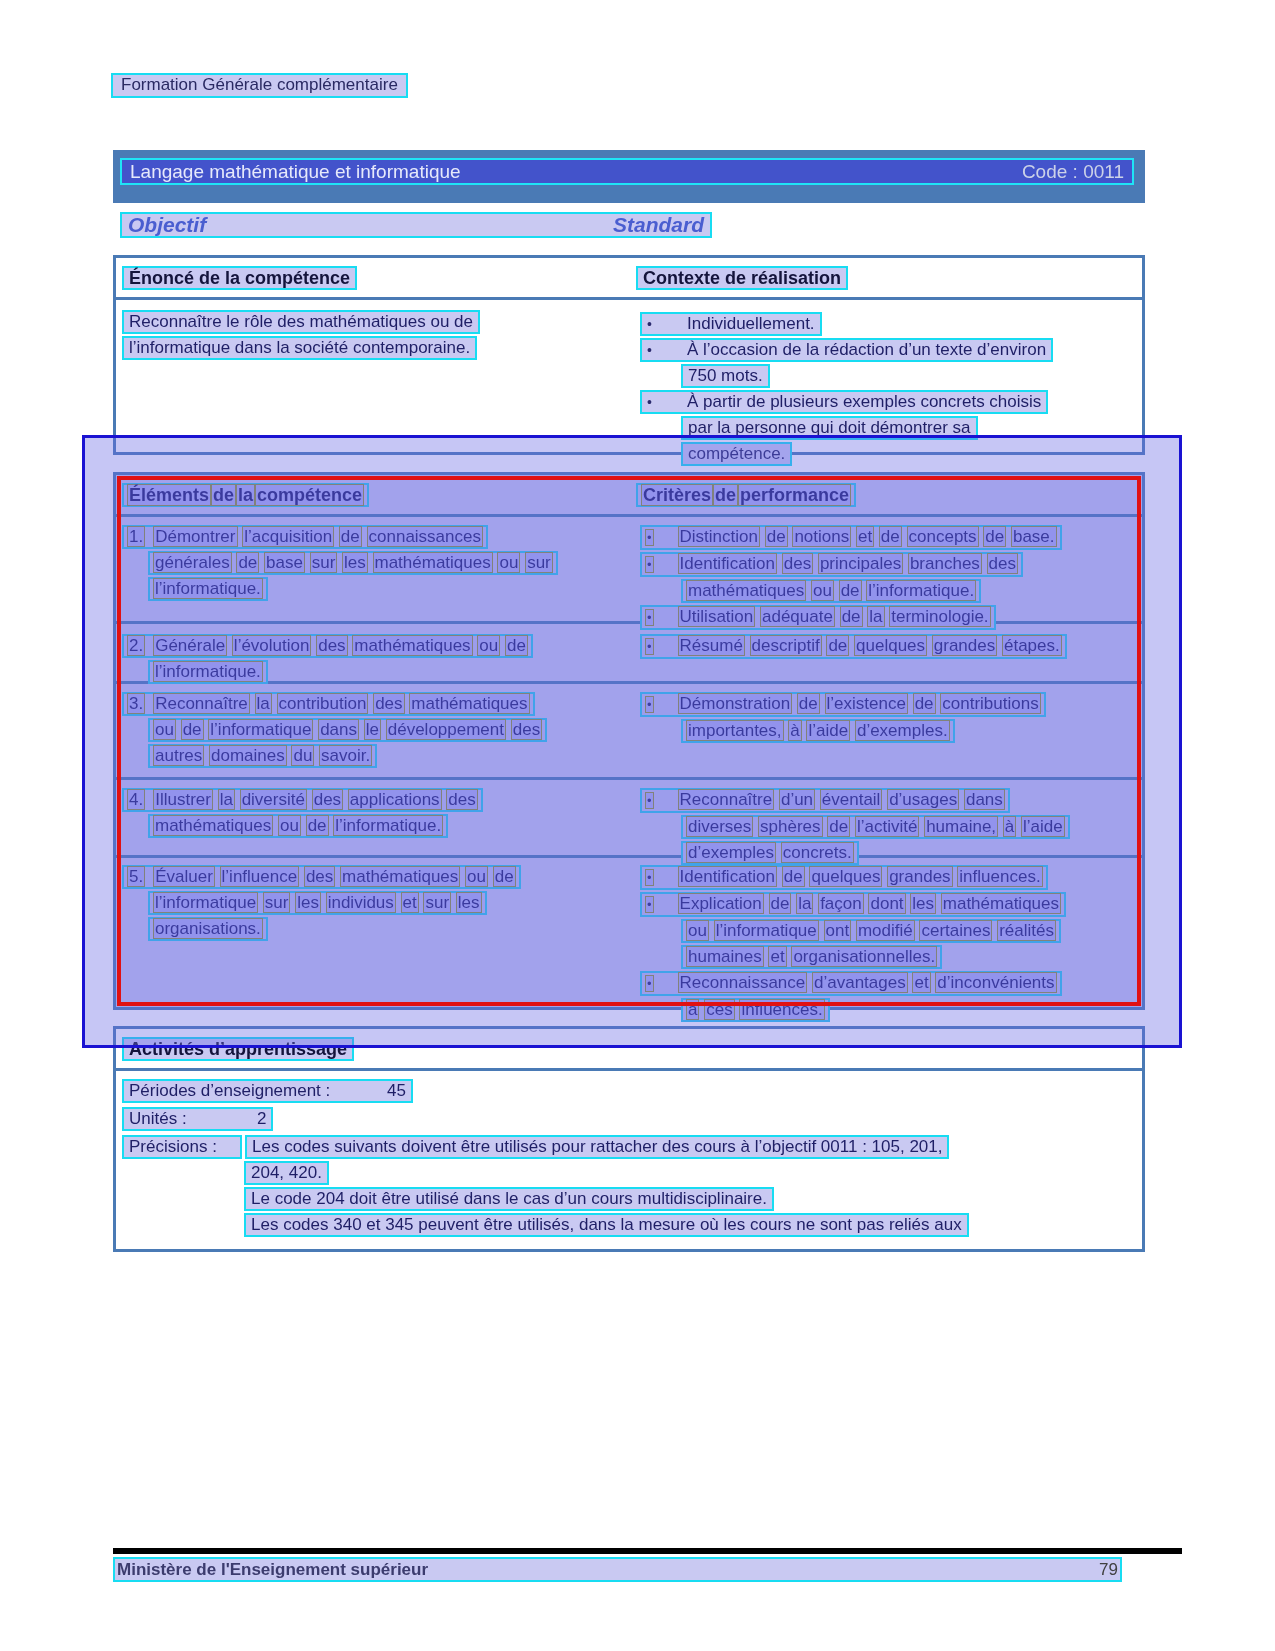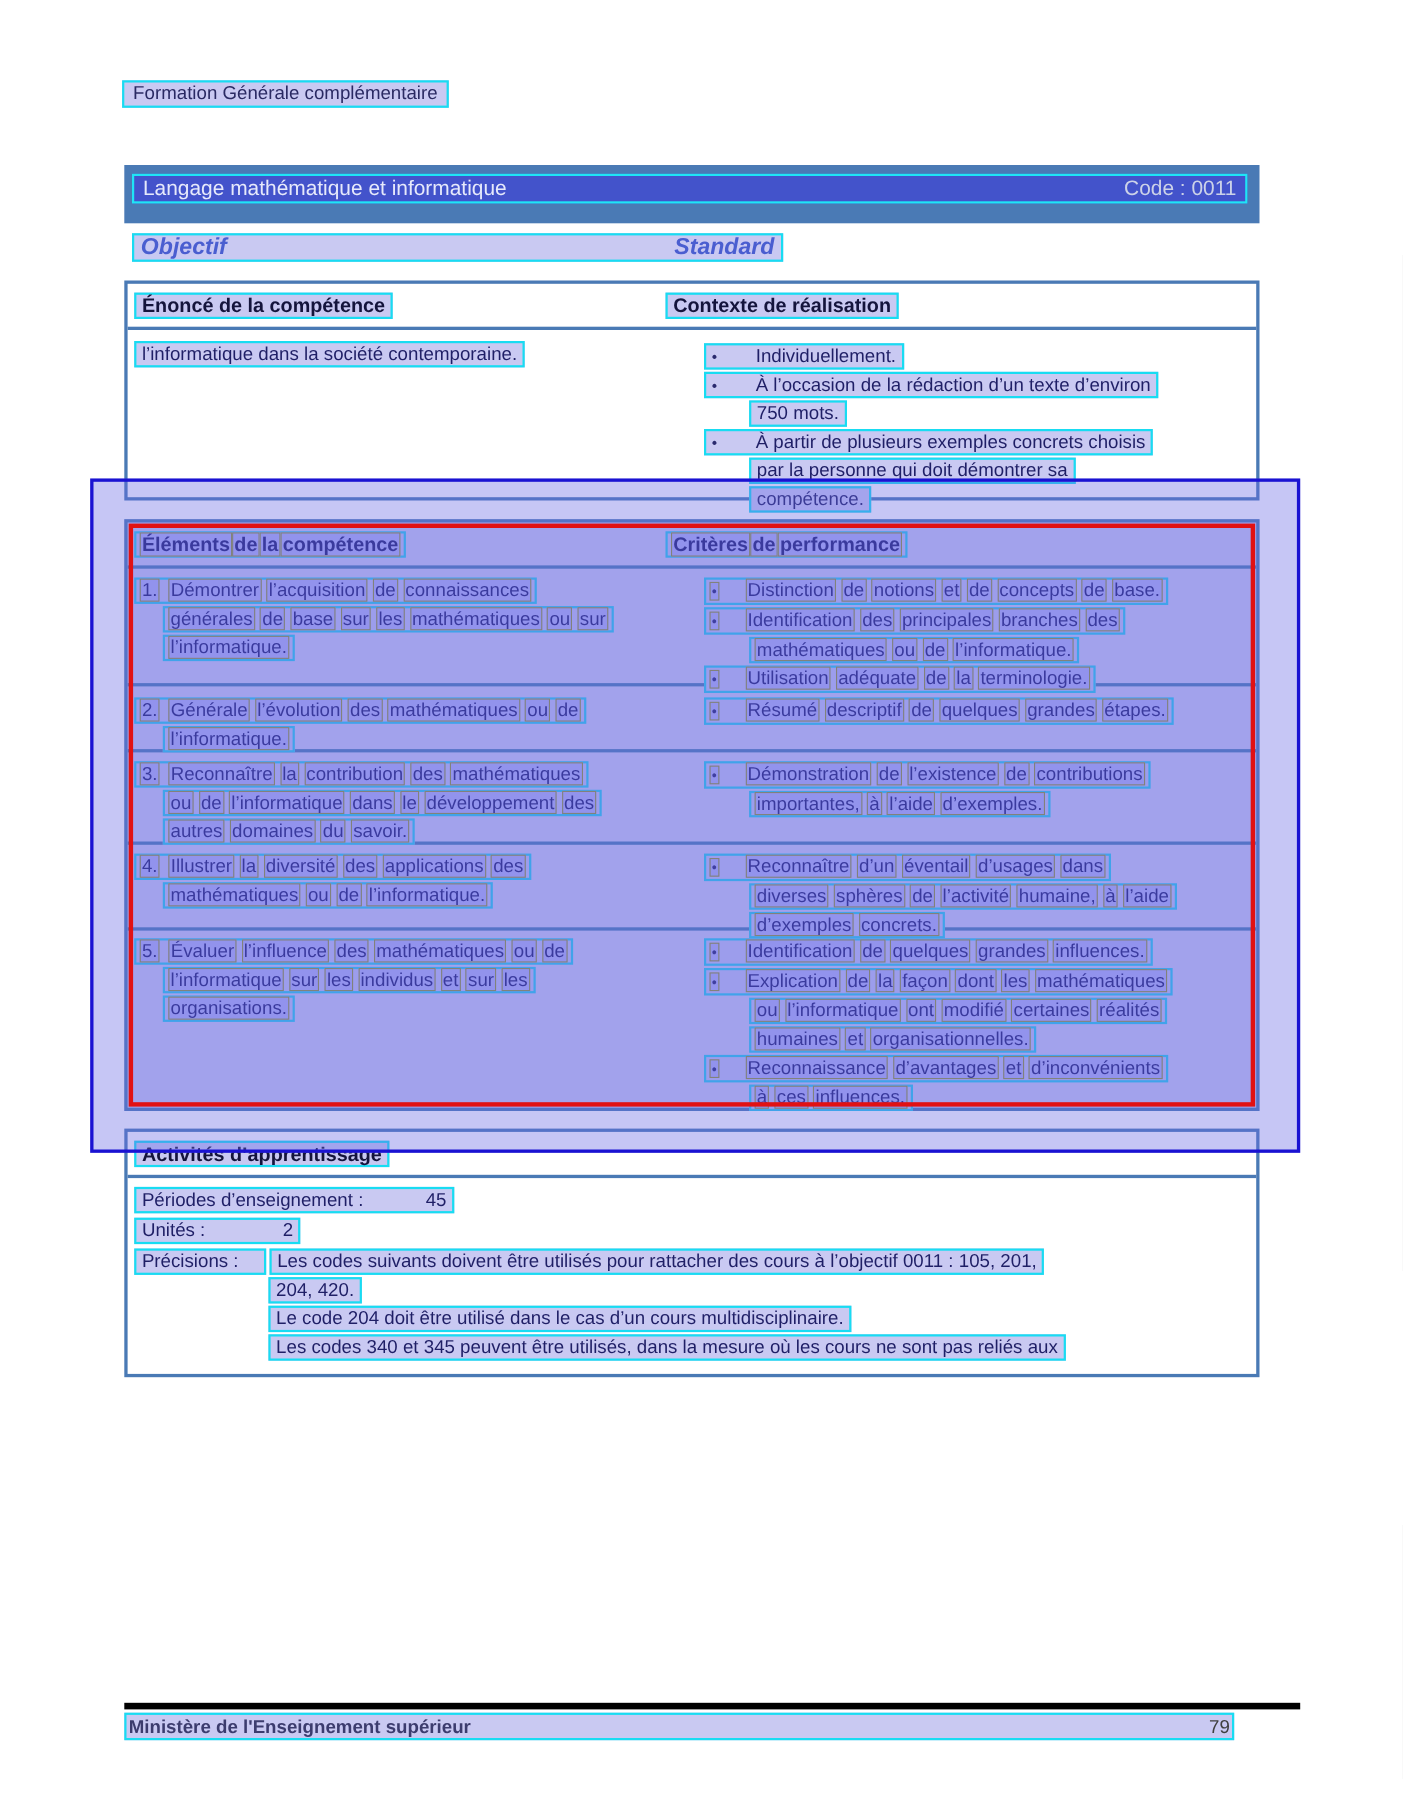--- a/index.html
+++ b/index.html
@@ -33,21 +33,21 @@
     left: 120px; top: 212px; width: 592px; height: 26px;
     display: flex; justify-content: space-between; align-items: center; padding: 0 6px;
     background: #c9c9f2; border: 2px solid #18dcf2;
     font-size: 21px; font-weight: bold; font-style: italic; color: #4a5ed0;
   }
 
   .tbl { border: 3px solid #4a7ab5; background: #fff; }
   .t-head { position: absolute; left: 0; top: 0; right: 0; height: 42px; border-bottom: 3px solid #4a7ab5; }
   .h-box { position: absolute; top: 8px; font-weight: bold; font-size: 18px; color: #14143c; }
   .h-left { left: 6px; }
-  .h-right { left: 489px; }
+  .h-right { left: 520px; }
 
   
   .t1 { left: 113px; top: 255px; width: 1032px; height: 200px; }
   .t1-left { position: absolute; left: 6px; top: 52px; }
   .t1-right { position: absolute; left: 524px; top: 54px; width: 500px; }
   .b1 { display: inline-block; width: 40px; color: #2a2a6e; font-size: 14px; }
   .cont1 { margin-left: 41px; }
 
   
   .t2 { left: 113px; top: 472px; width: 1032px; height: 538px; background: #c6c6f1; }
@@ -109,20 +109,21 @@
     <span>Objectif</span>
     <span>Standard</span>
   </div>
 
   <div class="abs tbl t1">
     <div class="t-head">
       <div class="h-box h-left ln">Énoncé de la compétence</div>
       <div class="h-box h-right ln">Contexte de réalisation</div>
     </div>
     <div class="t1-left">
+      <div class="ln">Reconnaître le rôle des mathématiques ou de</div>
       <div class="ln">l’informatique dans la société contemporaine.</div>
     </div>
     <div class="t1-right">
       <div class="ln">
           <span class="b1">•</span>
           <span>Individuellement.</span>
         </div>
       <div class="ln">
           <span class="b1">•</span>
           <span>À l’occasion de la rédaction d’un texte d’environ</span>
@@ -197,21 +198,21 @@
             </div>
         </div>
         <div class="el-right" style="top:10px">
           <div class="ln">
               <span class="w b2">•</span>
               <span><span class="w">Résumé</span> <span class="w">descriptif</span> <span class="w">de</span> <span class="w">quelques</span> <span class="w">grandes</span> <span class="w">étapes.</span></span>
             </div>
         </div>
       </div>
 
-      <div class="el-row" style="height:84px">
+      <div class="el-row" style="height:96px">
         <div class="el-left" style="top:8px">
           <div class="ln">
               <span class="w num">3.</span>
               <span><span class="w">Reconnaître</span> <span class="w">la</span> <span class="w">contribution</span> <span class="w">des</span> <span class="w">mathématiques</span></span>
             </div>
           <div class="ln cont2">
               <span><span class="w">ou</span> <span class="w">de</span> <span class="w">l’informatique</span> <span class="w">dans</span> <span class="w">le</span> <span class="w">développement</span> <span class="w">des</span></span>
             </div>
           <div class="ln cont2">
               <span><span class="w">autres</span> <span class="w">domaines</span> <span class="w">du</span> <span class="w">savoir.</span></span>

